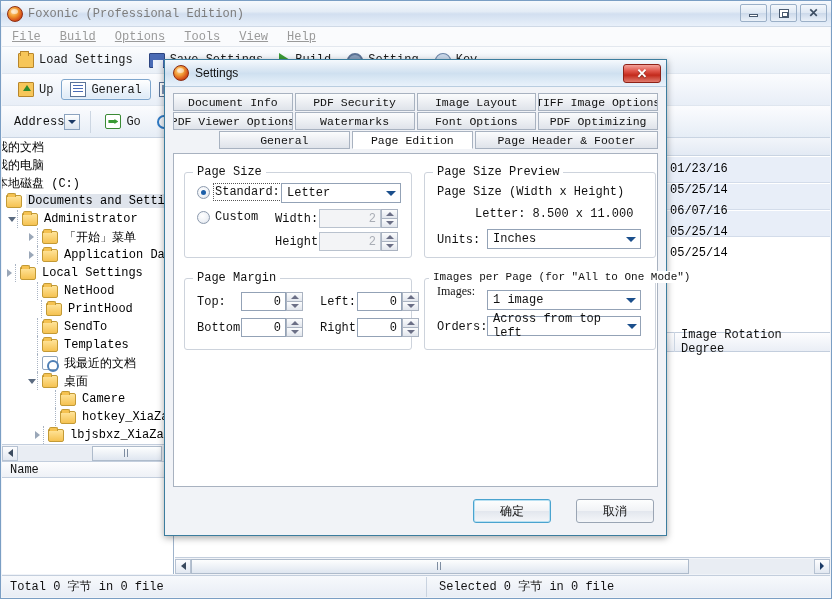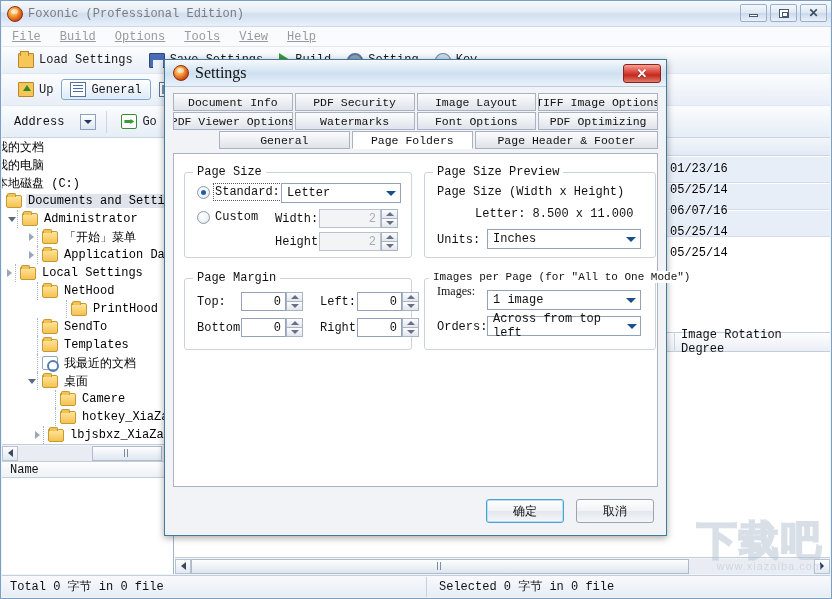--- a/index.html
+++ b/index.html
@@ -123,21 +123,21 @@
     background:
       linear-gradient(to right, #7f96bb 45%, transparent 45%),
       linear-gradient(to bottom, #7f96bb 45%, transparent 45%);
     background-size: 100% 100%; }
   .ico-go { background:#ffffff; border:1px solid #3a8a35; border-radius:2px; }
   .ico-go::after { content:""; position:absolute; left:2px; top:4px; width:10px; height:5px; background:#3a9a35;
      clip-path: polygon(0 1px, 6px 1px, 6px 0, 10px 2.5px, 6px 5px, 6px 4px, 0 4px); }
   .ico-refresh { border:2px solid #2f7ac4; border-radius:50%; background:none; width:14px; height:14px;}
 
   .addr-combo {
-    display:flex; align-items:center; gap:16px;
+    display:flex; align-items:center; gap:0;
     font-family:"Liberation Mono", monospace; font-size:12px; color:#111;
     padding:2px 4px;
   }
   .addr-combo .dd {
     width:16px; height:16px; background:linear-gradient(to bottom,#fdfefe,#dce5f0);
     border:1px solid #8ba3bf; display:flex;align-items:center;justify-content:center;
   }
   .caret-dn { width:0;height:0;border-top:4px solid #1b3a66;border-left:4px solid transparent;border-right:4px solid transparent;}
 
   
@@ -277,21 +277,21 @@
     border-bottom:1px solid #b9cde0;
     display:flex; align-items:center;
   }
   .dlg-icon {
     width:16px; height:16px; margin-left:8px; margin-right:6px;
     border-radius:50%;
     background: radial-gradient(circle at 38% 34%, #ffdca8 0%, #f2a03a 34%, #d8531a 66%, #951f0c 100%);
     border:1px solid #8c2b12; position:relative;
   }
   .dlg-icon::after{content:"";position:absolute;left:3px;top:2px;width:7px;height:5px;border-radius:50%;background:rgba(255,255,255,0.5);}
-  .dlg-title-text { font-family:Liberation Serif, serif; font-size:16px; color:#111; }
+  .dlg-title-text { font-family:Liberation Sans, sans-serif; font-size:12px; color:#111; }
   .dlg-close {
     position:absolute; right:5px; top:4px; width:38px; height:19px;
     background: linear-gradient(to bottom,#f3a29a 0%, #e0554a 35%, #c32a1c 60%, #e07b6e 100%);
     border:1px solid #8e2217; border-radius:3px;
     display:flex; align-items:center; justify-content:center;
     color:#fff; font-weight:bold; font-size:13px;
     font-family:"Liberation Sans", sans-serif;
     text-shadow: 0 1px 1px rgba(0,0,0,0.4);
   }
 
@@ -370,21 +370,21 @@
   }
   .spin > div:first-child { border-bottom:none; }
   .sp-up { width:0;height:0;border-bottom:4px solid #6b6f86; border-left:4px solid transparent; border-right:4px solid transparent;}
   .sp-dn { width:0;height:0;border-top:4px solid #6b6f86; border-left:4px solid transparent; border-right:4px solid transparent;}
 
   .flabel {
     font-family:"Liberation Mono", monospace; font-size:12px; color:#111; white-space:nowrap;
   }
 
   .dlg-buttons {
-    position:absolute; right:12px; bottom:12px; display:flex; gap:12px;
+    position:absolute; right:12px; bottom:12px; display:flex; gap:25px;
   }
   .btn {
     width:78px; height:24px;
     background: linear-gradient(to bottom,#fdfefe 0%, #f1f3f6 48%, #e3e7ee 52%, #f4f6f9 100%);
     border:1px solid #9aa5b4; border-radius:3px;
     display:flex; align-items:center; justify-content:center;
     font-family:"DejaVu Sans", sans-serif; font-size:12px; color:#111;
   }
   .btn.default {
     border:1px solid #4aa3cf;
@@ -529,21 +529,21 @@
             <span class="dotline"></span>
             <span class="folder" style="margin-left:4px;"></span>
             <span class="lbl">Local Settings</span>
           </div>
           <div class="tree-row" style="padding-left:24px;">
             <span class="expander"></span>
             <span class="dotline"></span>
             <span class="folder" style="margin-left:4px;"></span>
             <span class="lbl">NetHood</span>
           </div>
-          <div class="tree-row" style="padding-left:40px;justify-content:center;">
+          <div class="tree-row" style="padding-left:28px;">
             <span class="expander"></span>
             <span class="dotline"></span>
             <span class="folder" style="margin-left:4px;"></span>
             <span class="lbl">PrintHood</span>
           </div>
           <div class="tree-row" style="padding-left:24px;">
             <span class="expander"></span>
             <span class="dotline"></span>
             <span class="folder" style="margin-left:4px;"></span>
             <span class="lbl">SendTo</span>
@@ -636,24 +636,20 @@
                 <span class="grip"></span>
               </div>
           </div>
           <div class="hs-arrow">
               <i class="caret-dn" style="transform:rotate(-90deg);"></i>
             </div>
         </div>
       </div>
     </div>
 
-    <div class="watermark">
-      <div class="wm-main">下载吧</div>
-      <div class="wm-sub">www.xiazaiba.com</div>
-    </div>
 
     <div class="statusbar">
       <div class="sb-cell" style="width:420px;">Total 0 字节 in 0 file</div>
       <div class="sb-sep"></div>
       <div class="sb-cell">Selected 0 字节 in 0 file</div>
     </div>
   </div>
 
   <div class="dialog">
     <div class="dlg-title">
@@ -674,21 +670,21 @@
           <div class="tab">TIFF Image Options</div>
         </div>
         <div class="tabrow">
           <div class="tab">PDF Viewer Options</div>
           <div class="tab">Watermarks</div>
           <div class="tab">Font Options</div>
           <div class="tab">PDF Optimizing</div>
         </div>
         <div class="tabrow">
           <div class="tab" style="flex:1.35;margin-left:46px;">General</div>
-          <div class="tab active" style="flex:1.25;">Page Folders</div>
+          <div class="tab active" style="flex:1.25;">Page Edition</div>
           <div class="tab" style="flex:1.9;">Page Header &amp; Footer</div>
         </div>
       </div>
 
       <div class="tabpanel">
 
         <div class="gb" style="left:10px; top:18px; width:228px; height:86px;">
           <div class="gb-title">Page Size</div>
 
           <div style="position:absolute; left:12px; top:12px; display:flex; align-items:center;">

